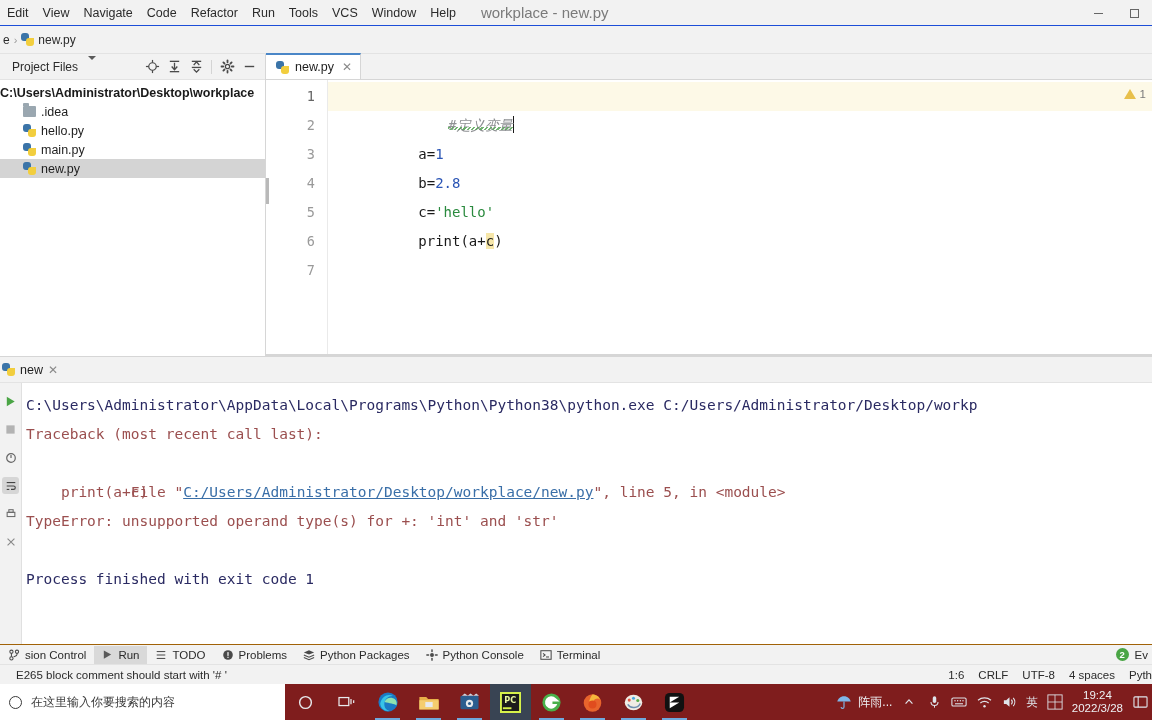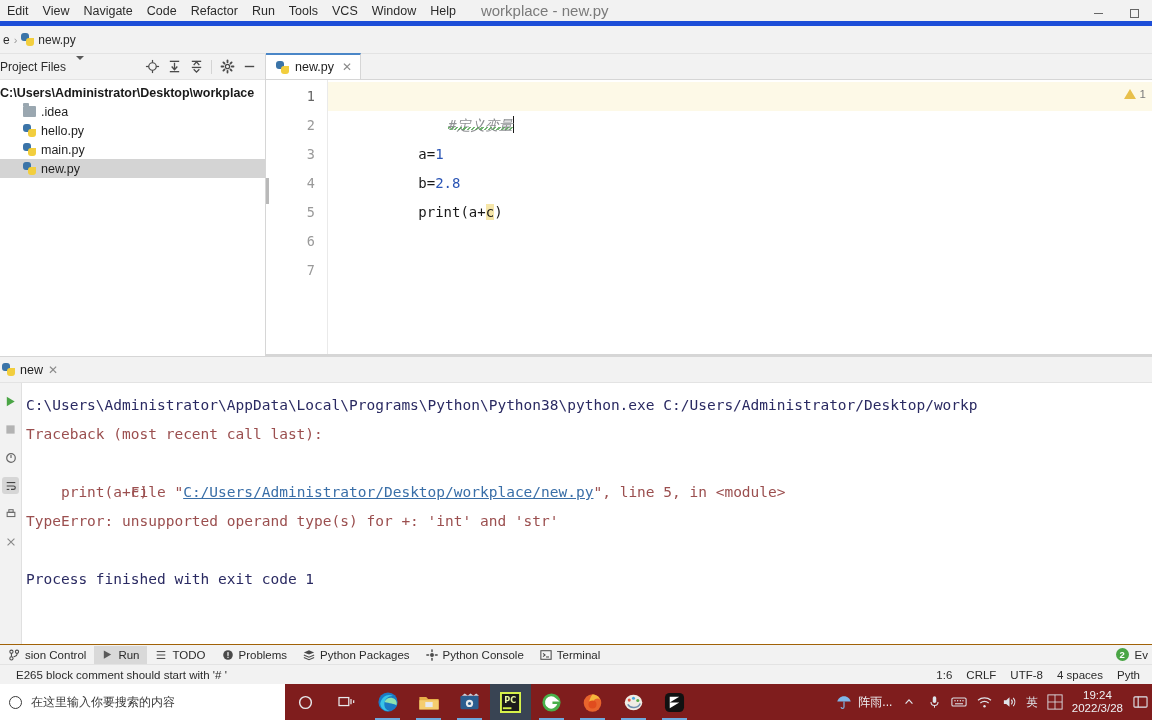--- a/index.html
+++ b/index.html
@@ -9,21 +9,21 @@
     font-size: 12px;
     color:#1e1e1e;
     background:#f2f2f2;
     -webkit-font-smoothing: antialiased;
   }
   .app { position:relative; width:1152px; height:720px; }
 
   
   .titlebar{
     position:absolute; left:0; top:0; width:1152px; height:26px;
-    background:#f2f2f2; border-bottom:5px solid #1d4ed8;
+    background:#f2f2f2; border-bottom:1px solid #1d4ed8;
     display:flex; align-items:center;
   }
   .menu{ display:flex; align-items:center; height:26px; padding-left:0px; }
   .menu-item{
     font-size:12.5px; color:#2b2b2b; padding:3px 7px; white-space:nowrap; line-height:14px;
   }
   .win-title{
     margin-left:18px; font-size:15px; color:#7a7a7a; white-space:nowrap;
   }
   .wincontrols{ position:absolute; right:0; top:0; height:26px; display:flex; align-items:center; }
@@ -54,21 +54,21 @@
 
   
   .project{
     position:absolute; left:0; top:54px; width:266px; height:302px;
     background:#fff; border-right:1px solid #d6d6d6;
   }
   .project-header{
     height:26px; display:flex; align-items:center; background:#f2f2f2;
     border-bottom:1px solid #e3e3e3;
   }
-  .ph-title{ font-size:12px; color:#2b2b2b; padding-left:0px; }
+  .ph-title{ font-size:12px; color:#2b2b2b; padding-left:12px; }
   .ph-caret{ margin-left:10px; }
   .ph-actions{ margin-left:auto; display:flex; align-items:center; gap:2px; padding-right:6px;}
   .ph-ico{ width:20px;height:20px; display:flex;align-items:center;justify-content:center; color:#4a4a4a;}
   .ph-divider{ width:1px;height:14px;background:#d4d4d4;margin:0 3px;}
   .tree{ padding-top:3px; font-size:12.5px; }
   .tnode{
     height:19px; display:flex; align-items:center; gap:5px; padding-left:0px; white-space:nowrap;
   }
   .tnode.root{ font-weight:bold; color:#1a1a1a; padding-left:0px;}
   .tnode.child{ padding-left:23px; }
@@ -186,21 +186,21 @@
     font-size:9.5px;display:flex;align-items:center;justify-content:center;font-weight:bold;
   }
 
   
   .statusbar{
     position:absolute; left:0; top:664px; width:1152px; height:20px;
     background:#f2f2f2; border-top:1px solid #e3e3e3;
     display:flex; align-items:center; font-size:11.5px; color:#2b2b2b;
   }
   .sb-left{ padding-left:16px; white-space:nowrap;}
-  .sb-right{ margin-left:auto; display:flex; align-items:flex-end; gap:14px; padding-right:12px; white-space:nowrap;}
+  .sb-right{ margin-left:auto; display:flex; align-items:flex-end; gap:14px; padding-right:0; white-space:nowrap;}
 
   
   .taskbar{
     position:absolute; left:0; top:684px; width:1152px; height:36px; background:#7f1d1d;
     display:flex; align-items:center;
   }
   .tb-search{
     width:285px; height:36px; background:#fff; display:flex; align-items:center; gap:9px; padding-left:9px;
     font-size:12px; color:#3a3a3a;
   }
@@ -419,20 +419,23 @@
         <div class="cline cur">
           <span class="comment"><span>#定义变量</span><span class="wavy"></span></span><span class="caret-bar"></span>
         </div>
         <div class="cline">
           <span class="kw-txt">a=</span><span class="kw-num">1</span>
         </div>
         <div class="cline">
           <span class="kw-txt">b=</span><span class="kw-num">2.8</span>
         </div>
         <div class="cline">
+          <span class="kw-txt">c=</span><span class="kw-str">'hello'</span>
+        </div>
+        <div class="cline">
           <span class="kw-txt">print(a+</span><span class="kw-txt hl-ident">c</span><span class="kw-txt">)</span>
         </div>
         <div class="cline"><span></span></div>
         <div class="cline"><span></span></div>
       </div>
 
       <div class="inspect-widget">
         <span class="warn-tri"></span>
         <span>1</span>
       </div>

